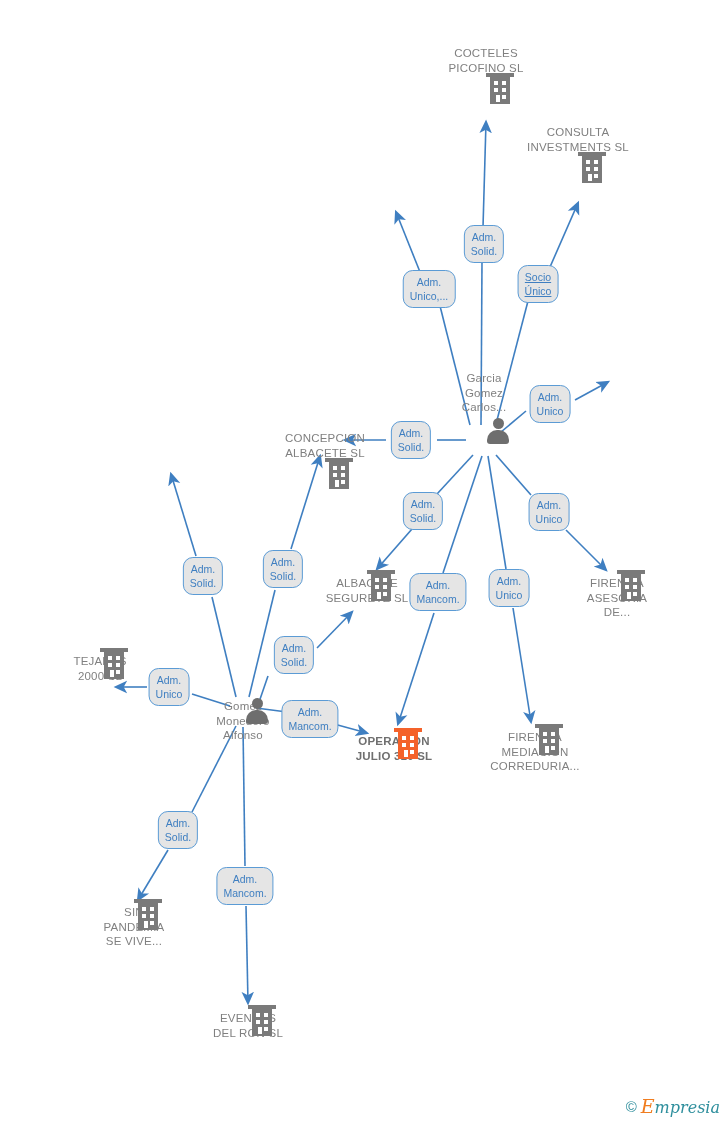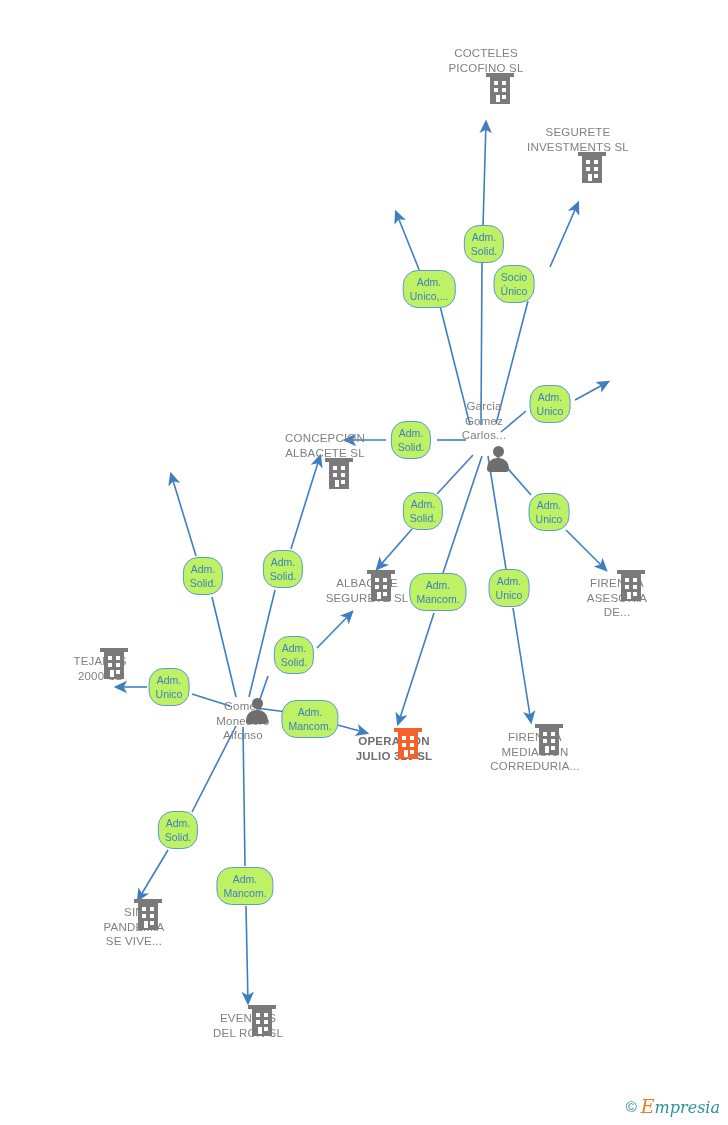--- a/index.html
+++ b/index.html
@@ -11,21 +11,21 @@
   #canvas{position:absolute;left:0;top:0;width:728px;height:1125px;}
   svg.edges{position:absolute;left:0;top:0;width:728px;height:1125px;pointer-events:none;}
 
   .node{position:absolute;transform:translateX(-50%);text-align:center;width:130px;}
   .node .glyph{display:block;margin:0 auto;}
   .node .caption{
     display:block;font-size:11.5px;line-height:14.5px;color:#7b7b7b;
     letter-spacing:.2px;white-space:pre-line;
   }
   .node.company .caption{color:#808080;}
-  .node.person  .caption{color:#808080;margin-top:28px;}
+  .node.person  .caption{color:#808080;}
   .node.focus .caption{color:#6f6f6f;font-weight:bold;}
   .node.cap-above .caption{margin-bottom:2px;}
   .node.cap-below .caption{margin-top:2px;}
 
   
   .bld{width:28px;height:32px;position:relative;}
   .bld .body{
     position:absolute;left:4px;top:0;width:20px;height:27px;
     background:#7a7a7a;
   }
@@ -43,21 +43,21 @@
     background:#6e6e6e;
   }
   .per .torso{
     position:absolute;left:3px;top:13px;width:22px;height:14px;
     background:#6e6e6e;border-radius:10px 10px 3px 3px;
   }
 
   
   .rel{
     position:absolute;transform:translate(-50%,-50%);
-    border:1px solid #5b9bd5;border-radius:15px;background:#bef264;
+    border:1px solid #5b9bd5;border-radius:10px;background:#e5e5e5;
     color:#3f7fc1;font-size:10.5px;line-height:14px;
     padding:4px 6px;text-align:center;white-space:pre-line;
     box-sizing:border-box;
   }
 
   .watermark{
     position:absolute;right:8px;bottom:8px;display:flex;align-items:center;gap:4px;
   }
   .watermark .cmark{color:#2f8f9d;font-size:15px;line-height:15px;}
   .watermark .wname{font-family:"DejaVu Serif", serif;font-style:italic;font-size:16px;color:#2f8f9d;}
@@ -132,21 +132,21 @@
     <span class="glyph">
       <span class="bld"><span class="body"></span><span class="base"></span>
         <i style="left:8px;top:4px"></i><i style="left:16px;top:4px"></i>
         <i style="left:8px;top:11px"></i><i style="left:16px;top:11px"></i>
         <i style="left:16px;top:18px"></i><span class="door"></span></span>
     </span>
   </div>
 
 
   <div class="node company cap-above" style="left:578px;top:125px;">
-    <span class="caption">SEGURETE
+    <span class="caption">CONSULTA
 INVESTMENTS SL</span>
     <span class="glyph">
       <span class="bld"><span class="body"></span><span class="base"></span>
         <i style="left:8px;top:4px"></i><i style="left:16px;top:4px"></i>
         <i style="left:8px;top:11px"></i><i style="left:16px;top:11px"></i>
         <i style="left:16px;top:18px"></i><span class="door"></span></span>
     </span>
   </div>
 
 
@@ -257,21 +257,21 @@
         <i style="left:16px;top:18px"></i><span class="door"></span></span>
     </span>
     <span class="caption">EVENTOS
 DEL RON  SL</span>
   </div>
 
   <div class="rel" style="left:484px;top:244px;">Adm.
 Solid.</div>
   <div class="rel" style="left:429px;top:289px;">Adm.
 Unico,...</div>
-  <div class="rel" style="left:514px;top:284px;">Socio
+  <div class="rel" style="left:538px;top:284px;text-decoration:underline;">Socio
 Único</div>
   <div class="rel" style="left:550px;top:404px;">Adm.
 Unico</div>
   <div class="rel" style="left:411px;top:440px;">Adm.
 Solid.</div>
   <div class="rel" style="left:423px;top:511px;">Adm.
 Solid.</div>
   <div class="rel" style="left:549px;top:512px;">Adm.
 Unico</div>
   <div class="rel" style="left:438px;top:592px;">Adm.

